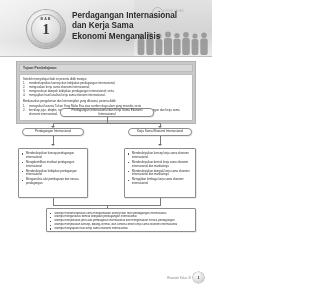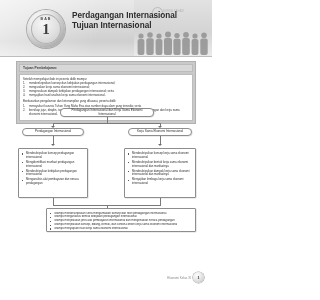--- a/index.html
+++ b/index.html
@@ -174,21 +174,22 @@
     <div class="sheen"></div>
 
     <div class="badge">
       <div class="inner"></div>
       <div class="bab">BAB</div>
       <div class="num">1</div>
     </div>
 
     <div class="title">
       <div>Perdagangan Internasional</div>
-      <div>Tujuan Internasional</div>
+      <div>dan Kerja Sama</div>
+      <div>Ekonomi Menganalisis</div>
     </div>
     <div class="underline"></div>
   </div>
 
   <div class="objbox">
     <div class="objbar">Tujuan Pembelajaran:</div>
     <div class="objbody">
       <p class="objlead">Setelah mempelajari bab ini peserta didik mampu:</p>
       <ul class="objlist">
         <li><span class="n">1.</span><span>mendeskripsikan konsep dan kebijakan perdagangan internasional;</span></li>

